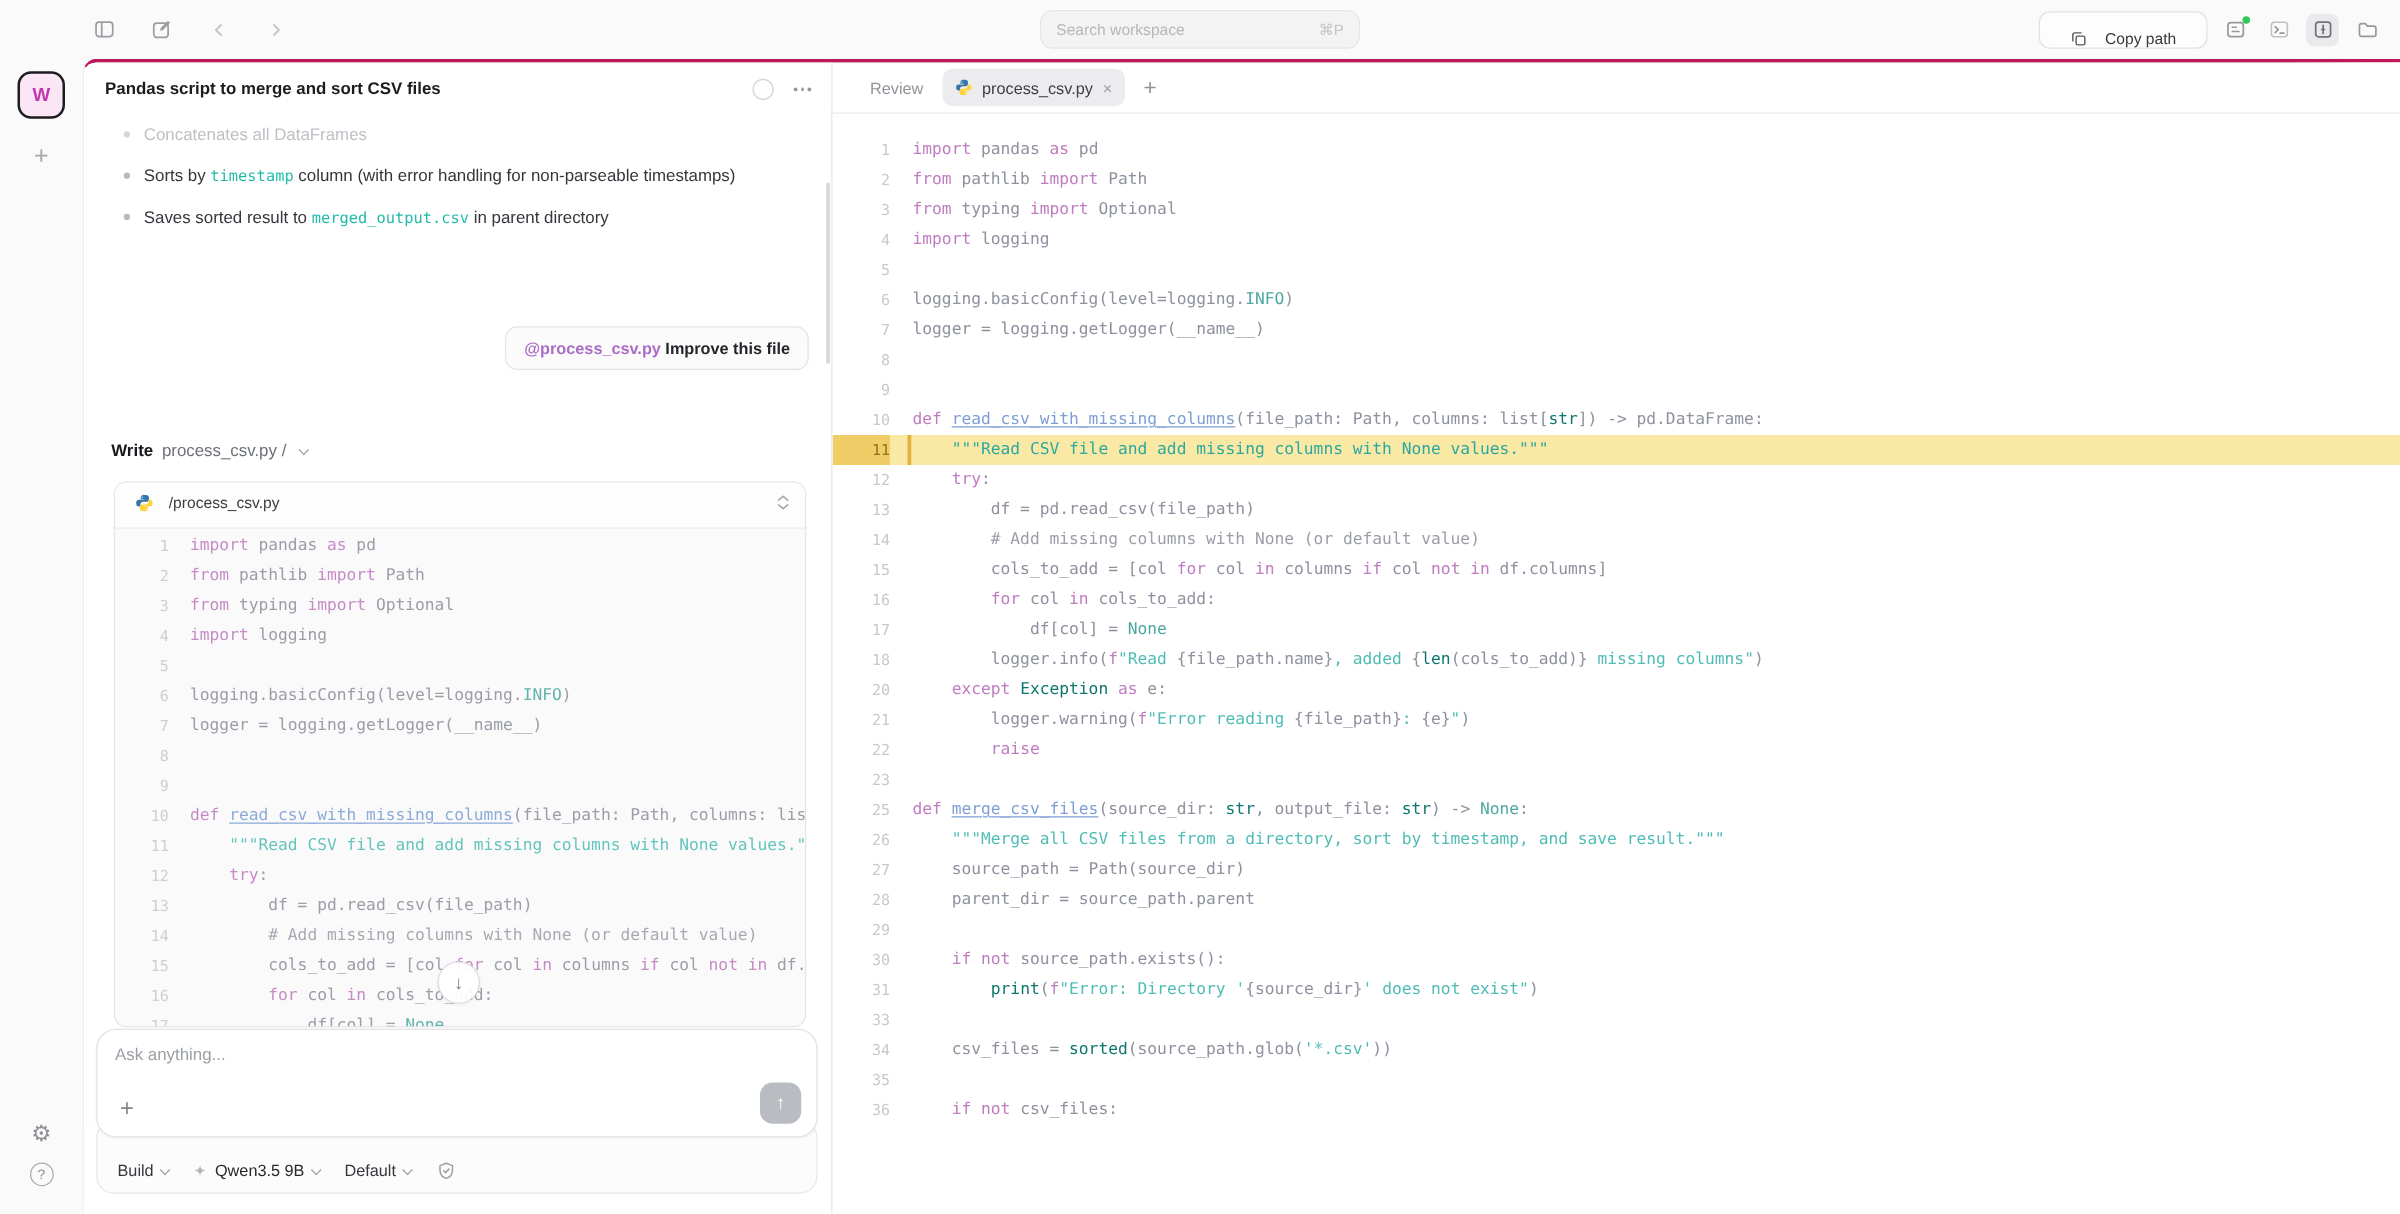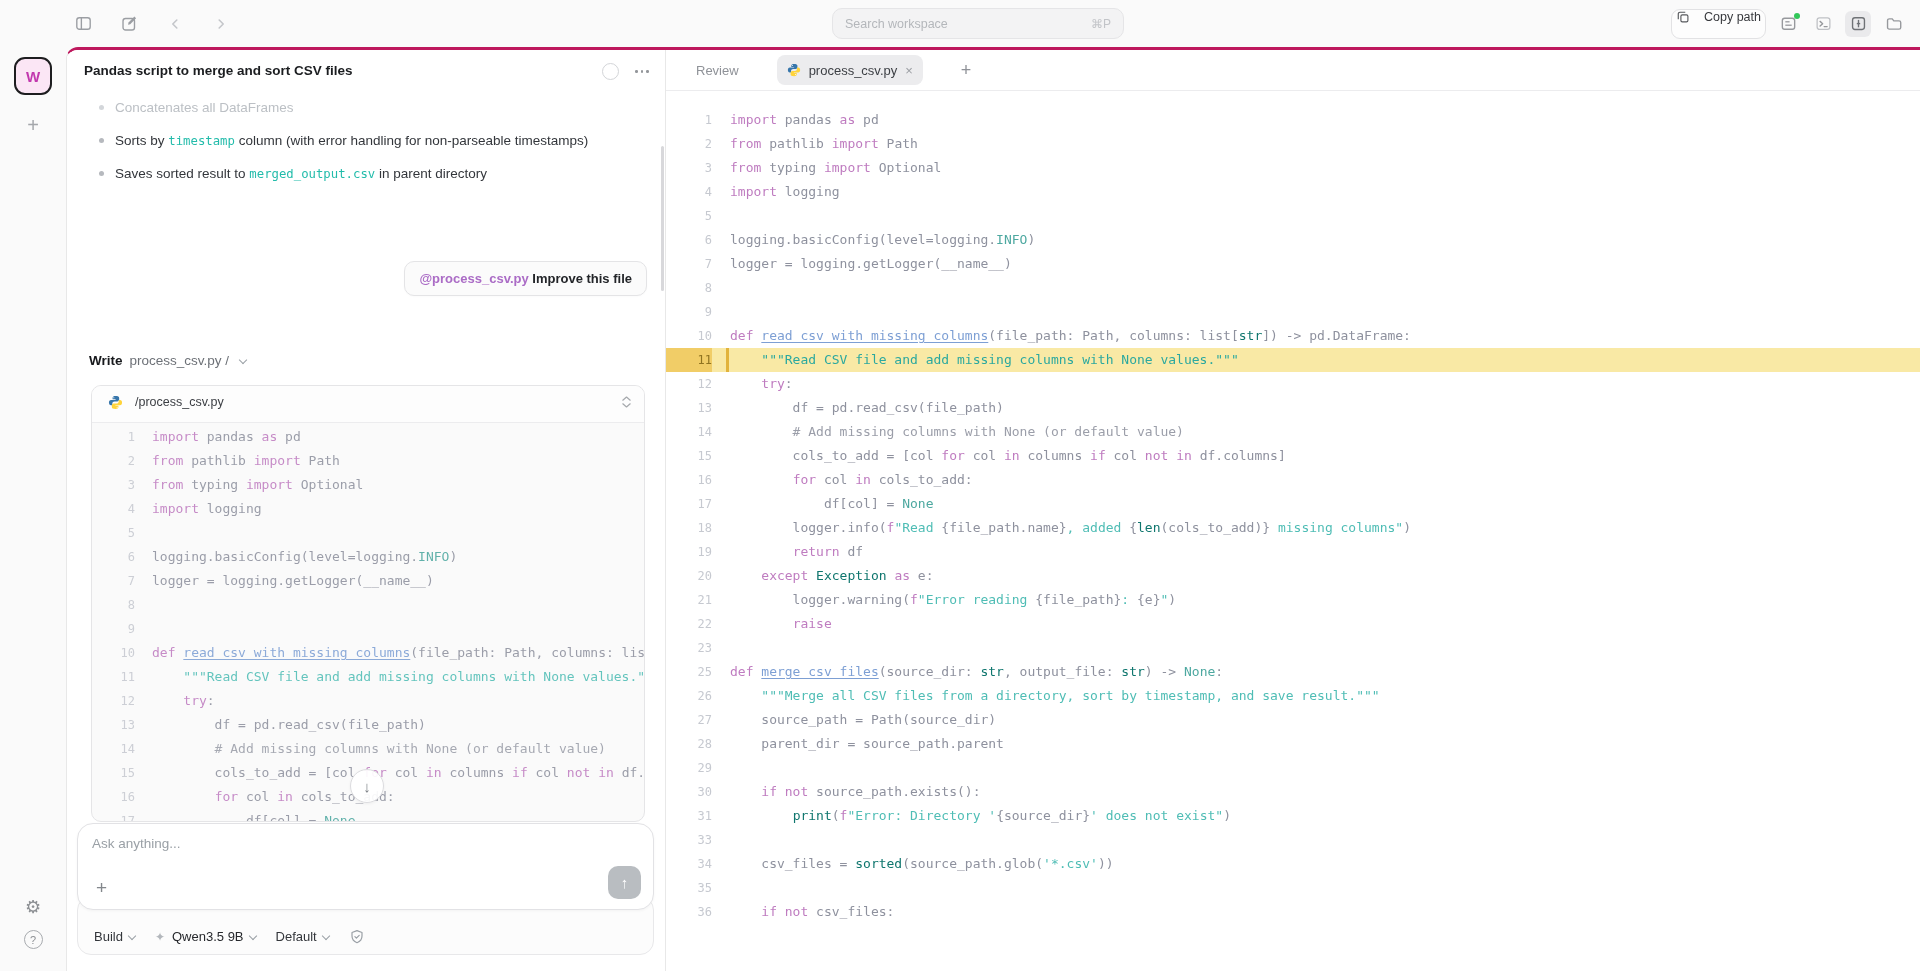--- a/index.html
+++ b/index.html
@@ -4,26 +4,26 @@
 <style>
   * { margin:0; padding:0; box-sizing:border-box; }
   html,body { width:1920px; height:971px; overflow:hidden; }
   body { background:#fafafa; font-family:"Liberation Sans", sans-serif; color:#2c2e33; position:relative; }
   svg { display:block; }
 
   
   .topbar { position:absolute; top:0; left:0; right:0; height:47px; }
   .tb-left { position:absolute; left:70px; top:0; height:47px; display:flex; align-items:center; gap:20px; }
   .icon-btn { width:26px; height:26px; display:flex; align-items:center; justify-content:center; cursor:pointer; border-radius:6px; position:relative; }
-  .tb-search { position:absolute; left:calc(50% - 128px); top:8px; width:292px; height:31px; background:#f3f3f4; border:1px solid #e5e5e7; border-radius:10px; display:flex; align-items:center; padding:0 12px; }
+  .tb-search { position:absolute; left:calc(50% - 128px); top:8px; width:256px; height:31px; background:#f3f3f4; border:1px solid #e5e5e7; border-radius:10px; display:flex; align-items:center; padding:0 12px; }
   .tb-search input { border:none; outline:none; background:transparent; flex:1; font-size:12.5px; color:#55585c; font-family:"Liberation Sans",sans-serif; }
   .tb-search input::placeholder { color:#b4b7bb; }
   .kbd { font-size:12px; color:#c2c4c8; }
   .tb-right { position:absolute; right:14px; top:0; height:47px; display:flex; align-items:center; gap:9px; }
-  .copy-btn { height:30px; border:1px solid #e2e2e4; background:#fdfdfd; border-radius:9px; display:flex; align-items:flex-start; gap:14px; padding:0 4px; font-size:12.5px; color:#37393d; cursor:pointer; }
+  .copy-btn { height:30px; border:1px solid #e2e2e4; background:#fdfdfd; border-radius:9px; display:flex; align-items:flex-end; gap:14px; padding:0 24px; font-size:12.5px; color:#37393d; cursor:pointer; }
   .icon-btn.active { background:#eaeaec; }
   .green-dot { position:absolute; top:2px; right:1px; width:6px; height:6px; border-radius:50%; background:#32c759; }
 
   
   .rail { position:absolute; left:0; top:47px; bottom:0; width:66px; display:flex; flex-direction:column; align-items:center; }
   .avatar { margin-top:10px; width:38px; height:38px; border-radius:11px; border:2px solid #1d1d1f; background:#fbe6f5; display:flex; align-items:center; justify-content:center; font-weight:bold; font-size:15px; color:#c238ae; cursor:pointer; }
   .rail-plus { margin-top:20px; font-size:20px; color:#a4a7ab; cursor:pointer; line-height:1; }
   .rail-bottom { margin-top:auto; display:flex; flex-direction:column; align-items:center; gap:14px; padding-bottom:22px; }
   .gear { font-size:18px; color:#8d9094; cursor:pointer; line-height:1; }
   .help { width:19px; height:19px; border-radius:50%; border:1.4px solid #a8abaf; color:#8d9094; font-size:11px; display:flex; align-items:center; justify-content:center; cursor:pointer; }
@@ -82,21 +82,21 @@
   .ask-bottom { display:flex; align-items:flex-end; }
   .plus-btn { font-size:19px; color:#83878c; cursor:pointer; line-height:1; padding:2px 4px; }
   .send-btn { margin-left:auto; width:33px; height:33px; border-radius:10px; background:#b9bdc1; color:#fff; font-size:15px; display:flex; align-items:center; justify-content:center; cursor:pointer; }
   .ask-footer { position:relative; z-index:1; margin-top:-14px; padding:22px 16px 0 16px; height:59px; background:#fcfcfc; border:1px solid #e8e8ea; border-radius:14px; display:flex; align-items:center; gap:20px; font-size:13px; color:#33363b; }
   .dd { display:flex; align-items:center; cursor:pointer; gap:2px; }
   .sparkle { color:#b3b7bc; font-size:12px; margin-right:5px; }
   .model-name { color:#26282c; }
 
   
   .editor { flex:1; display:flex; flex-direction:column; background:#fff; min-width:0; }
-  .tabbar { height:41px; border-bottom:1px solid #ececee; display:flex; align-items:center; padding-left:30px; gap:38px; flex:none; }
+  .tabbar { height:41px; border-bottom:1px solid #ececee; display:flex; align-items:center; padding-left:30px; gap:15px; flex:none; }
   .tab-review { font-size:13px; color:#8f9298; cursor:pointer; }
   .tab-active { height:30px; background:#ececee; border-radius:8px; display:flex; align-items:center; gap:8px; padding:0 10px; font-size:13px; color:#3c3f44; cursor:pointer; }
   .tab-close { color:#9a9da2; font-size:13px; cursor:pointer; }
   .tab-plus { color:#8f9298; font-size:18px; cursor:pointer; line-height:1; }
   .editor-code { flex:1; overflow:hidden; padding-top:17px; }
   .editor-code .ln { width:46px; }
   .editor-code .lc { padding-left:18px; flex:1; }
   .cl.hl { background:#f9e9a5; }
   .cl.hl .ln { background:#f1cd67; color:#8f7320; }
   .cl.hl .lc::before { content:""; position:absolute; left:14px; top:0; bottom:0; width:3px; background:#e2b33c; }
@@ -328,21 +328,20 @@
         <div class="cl"><span class="ln">9</span><span class="lc"></span></div>
         <div class="cl"><span class="ln">10</span><span class="lc"><span class="tk-k">def</span><span class="tk-p"> </span><span class="tk-fn">read_csv_with_missing_columns</span><span class="tk-p">(file_path: Path, columns: list[</span><span class="tk-b">str</span><span class="tk-p">]) -&gt; pd.DataFrame:</span></span></div>
         <div class="cl hl"><span class="ln">11</span><span class="lc"><span class="tk-s">    """Read CSV file and add missing columns with None values."""</span></span></div>
         <div class="cl"><span class="ln">12</span><span class="lc"><span class="tk-p">    </span><span class="tk-k">try</span><span class="tk-p">:</span></span></div>
         <div class="cl"><span class="ln">13</span><span class="lc"><span class="tk-p">        df = pd.read_csv(file_path)</span></span></div>
         <div class="cl"><span class="ln">14</span><span class="lc"><span class="tk-c">        # Add missing columns with None (or default value)</span></span></div>
         <div class="cl"><span class="ln">15</span><span class="lc"><span class="tk-p">        cols_to_add = [col </span><span class="tk-k">for</span><span class="tk-p"> col </span><span class="tk-k">in</span><span class="tk-p"> columns </span><span class="tk-k">if</span><span class="tk-p"> col </span><span class="tk-k">not</span><span class="tk-p"> </span><span class="tk-k">in</span><span class="tk-p"> df.columns]</span></span></div>
         <div class="cl"><span class="ln">16</span><span class="lc"><span class="tk-p">        </span><span class="tk-k">for</span><span class="tk-p"> col </span><span class="tk-k">in</span><span class="tk-p"> cols_to_add:</span></span></div>
         <div class="cl"><span class="ln">17</span><span class="lc"><span class="tk-p">            df[col] = </span><span class="tk-n">None</span></span></div>
         <div class="cl"><span class="ln">18</span><span class="lc"><span class="tk-p">        logger.info(</span><span class="tk-k">f</span><span class="tk-s">"Read </span><span class="tk-p">{file_path.name}</span><span class="tk-s">, added </span><span class="tk-p">{</span><span class="tk-b">len</span><span class="tk-p">(cols_to_add)}</span><span class="tk-s"> missing columns"</span><span class="tk-p">)</span></span></div>
-        <div class="cl"><span class="ln">19</span><span class="lc"><span class="tk-p">        </span><span class="tk-k">return</span><span class="tk-p"> df</span></span></div>
         <div class="cl"><span class="ln">20</span><span class="lc"><span class="tk-p">    </span><span class="tk-k">except</span><span class="tk-p"> </span><span class="tk-b">Exception</span><span class="tk-p"> </span><span class="tk-k">as</span><span class="tk-p"> e:</span></span></div>
         <div class="cl"><span class="ln">21</span><span class="lc"><span class="tk-p">        logger.warning(</span><span class="tk-k">f</span><span class="tk-s">"Error reading </span><span class="tk-p">{file_path}</span><span class="tk-s">: </span><span class="tk-p">{e}</span><span class="tk-s">"</span><span class="tk-p">)</span></span></div>
         <div class="cl"><span class="ln">22</span><span class="lc"><span class="tk-p">        </span><span class="tk-k">raise</span></span></div>
         <div class="cl"><span class="ln">23</span><span class="lc"></span></div>
         <div class="cl"><span class="ln">25</span><span class="lc"><span class="tk-k">def</span><span class="tk-p"> </span><span class="tk-fn">merge_csv_files</span><span class="tk-p">(source_dir: </span><span class="tk-b">str</span><span class="tk-p">, output_file: </span><span class="tk-b">str</span><span class="tk-p">) -&gt; </span><span class="tk-n">None</span><span class="tk-p">:</span></span></div>
         <div class="cl"><span class="ln">26</span><span class="lc"><span class="tk-s">    """Merge all CSV files from a directory, sort by timestamp, and save result."""</span></span></div>
         <div class="cl"><span class="ln">27</span><span class="lc"><span class="tk-p">    source_path = Path(source_dir)</span></span></div>
         <div class="cl"><span class="ln">28</span><span class="lc"><span class="tk-p">    parent_dir = source_path.parent</span></span></div>
         <div class="cl"><span class="ln">29</span><span class="lc"></span></div>
         <div class="cl"><span class="ln">30</span><span class="lc"><span class="tk-p">    </span><span class="tk-k">if</span><span class="tk-p"> </span><span class="tk-k">not</span><span class="tk-p"> source_path.exists():</span></span></div>

